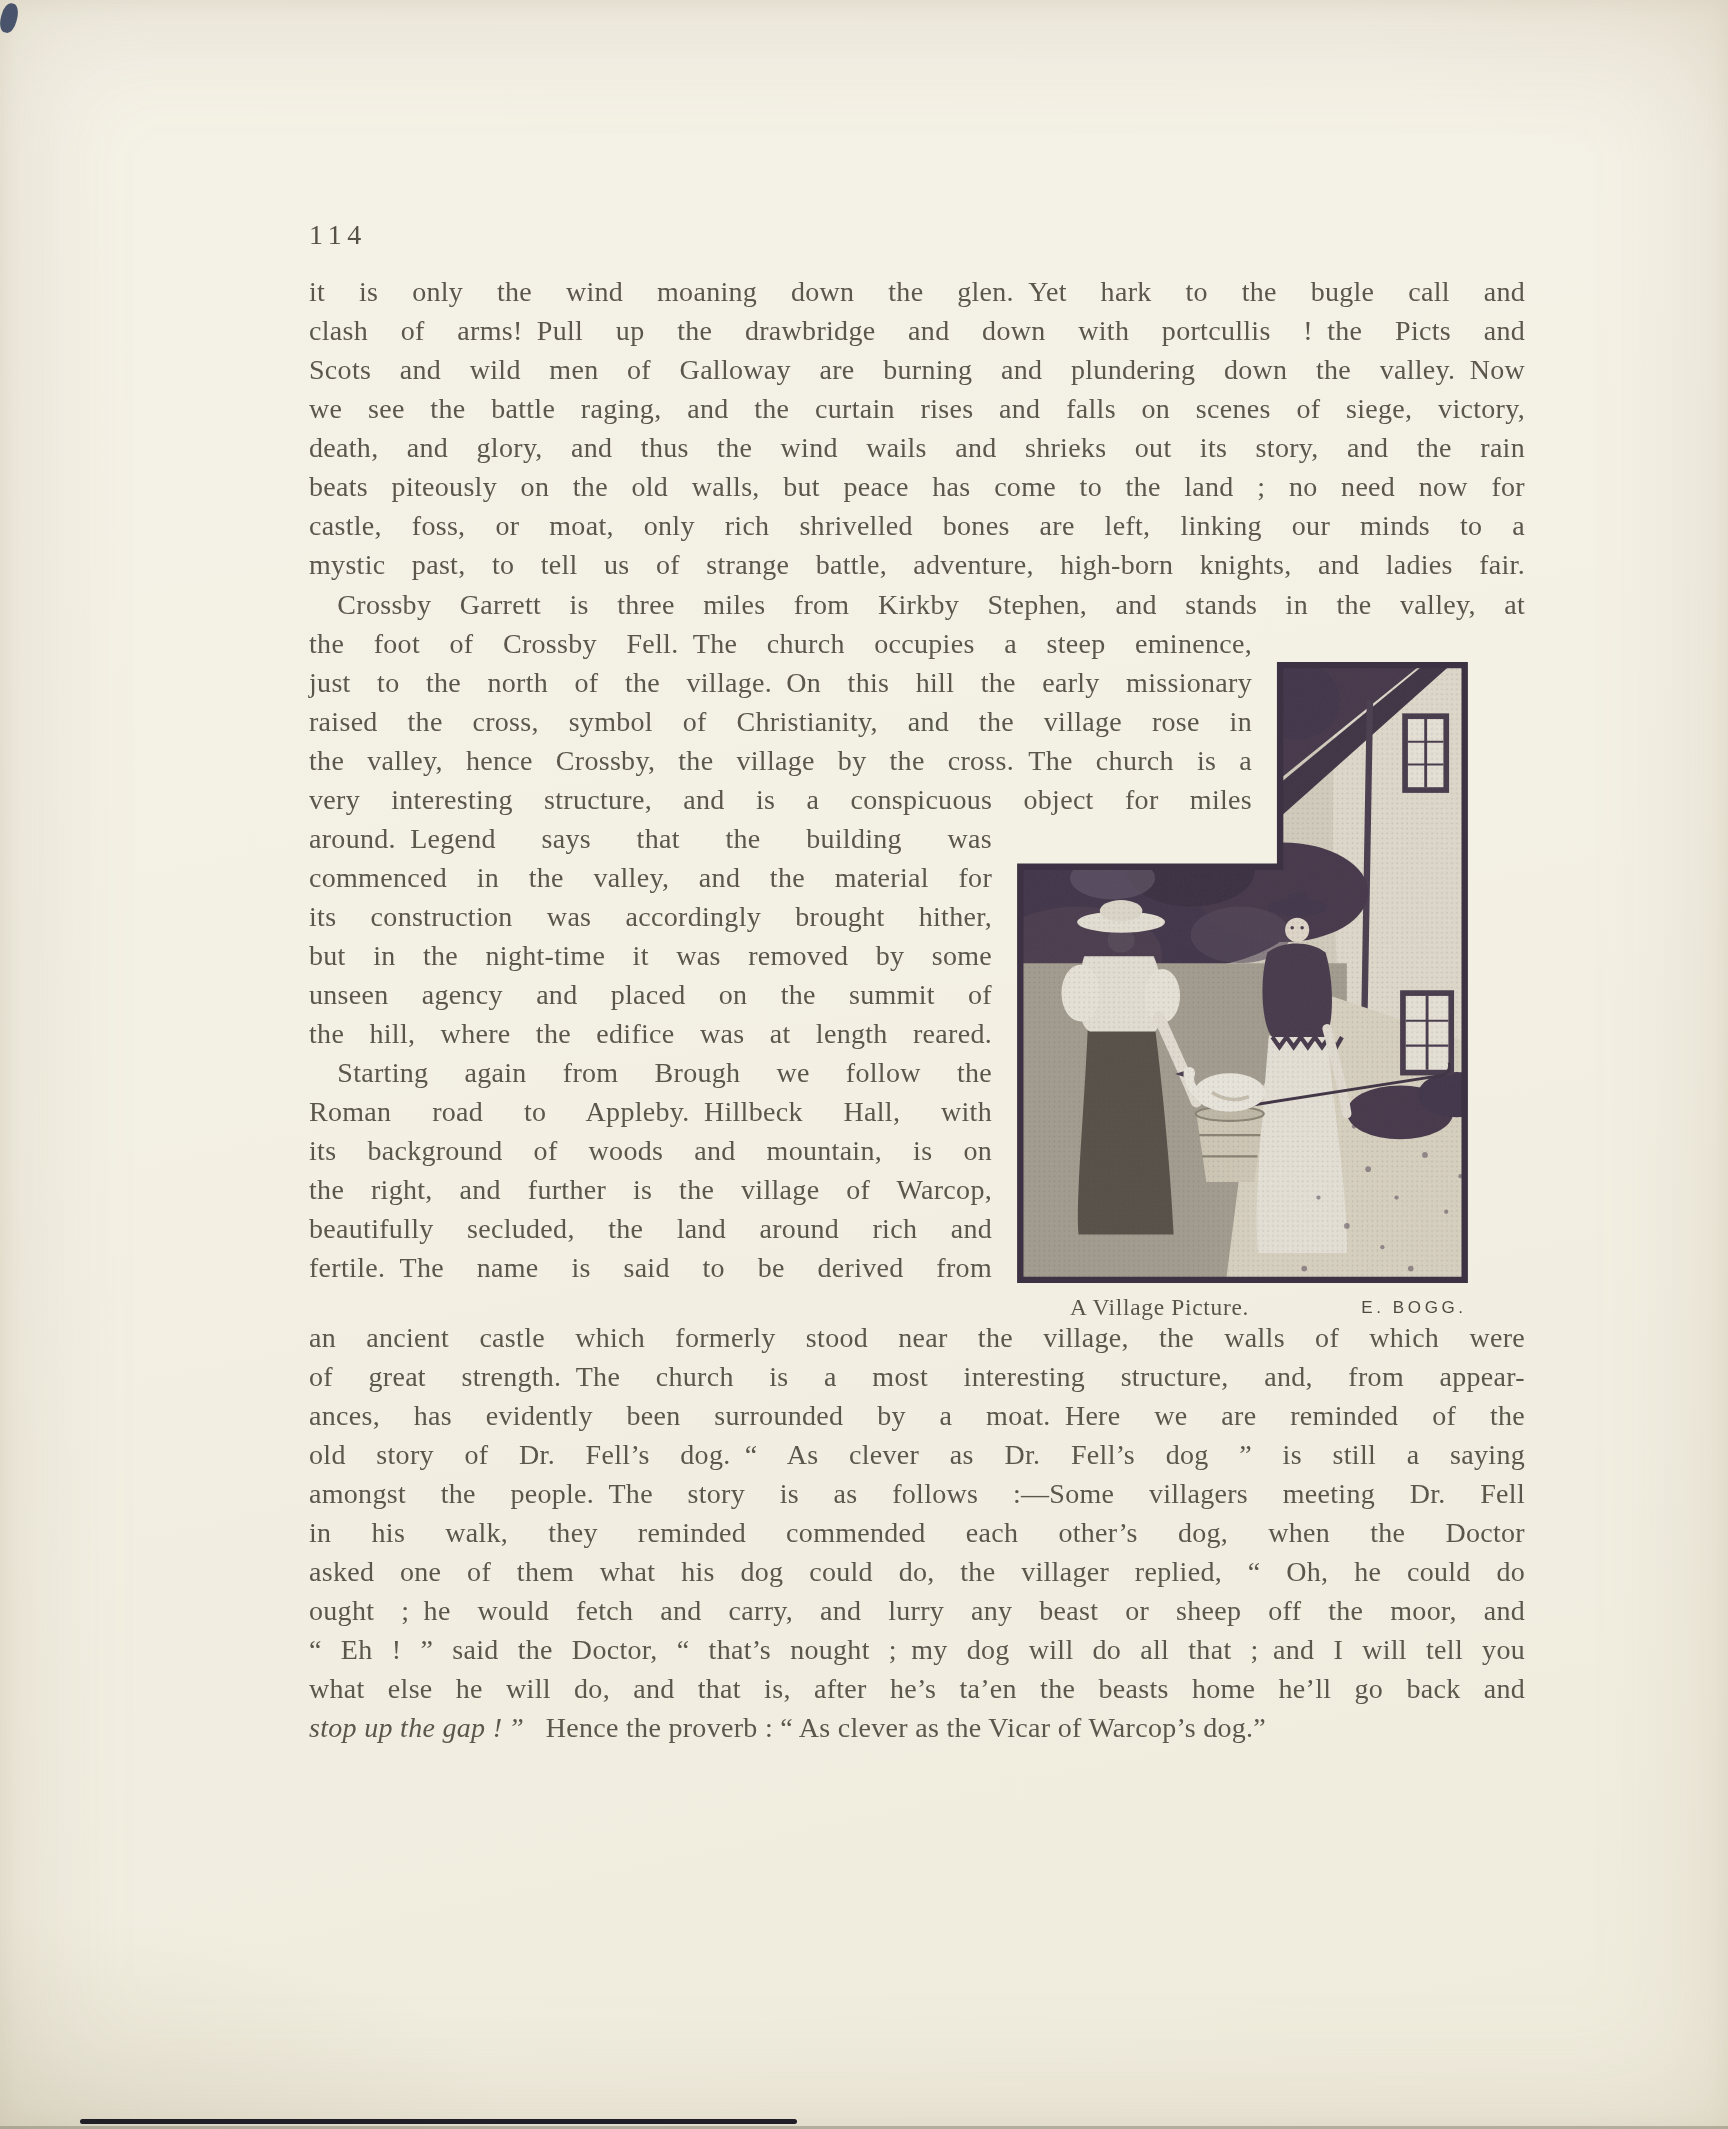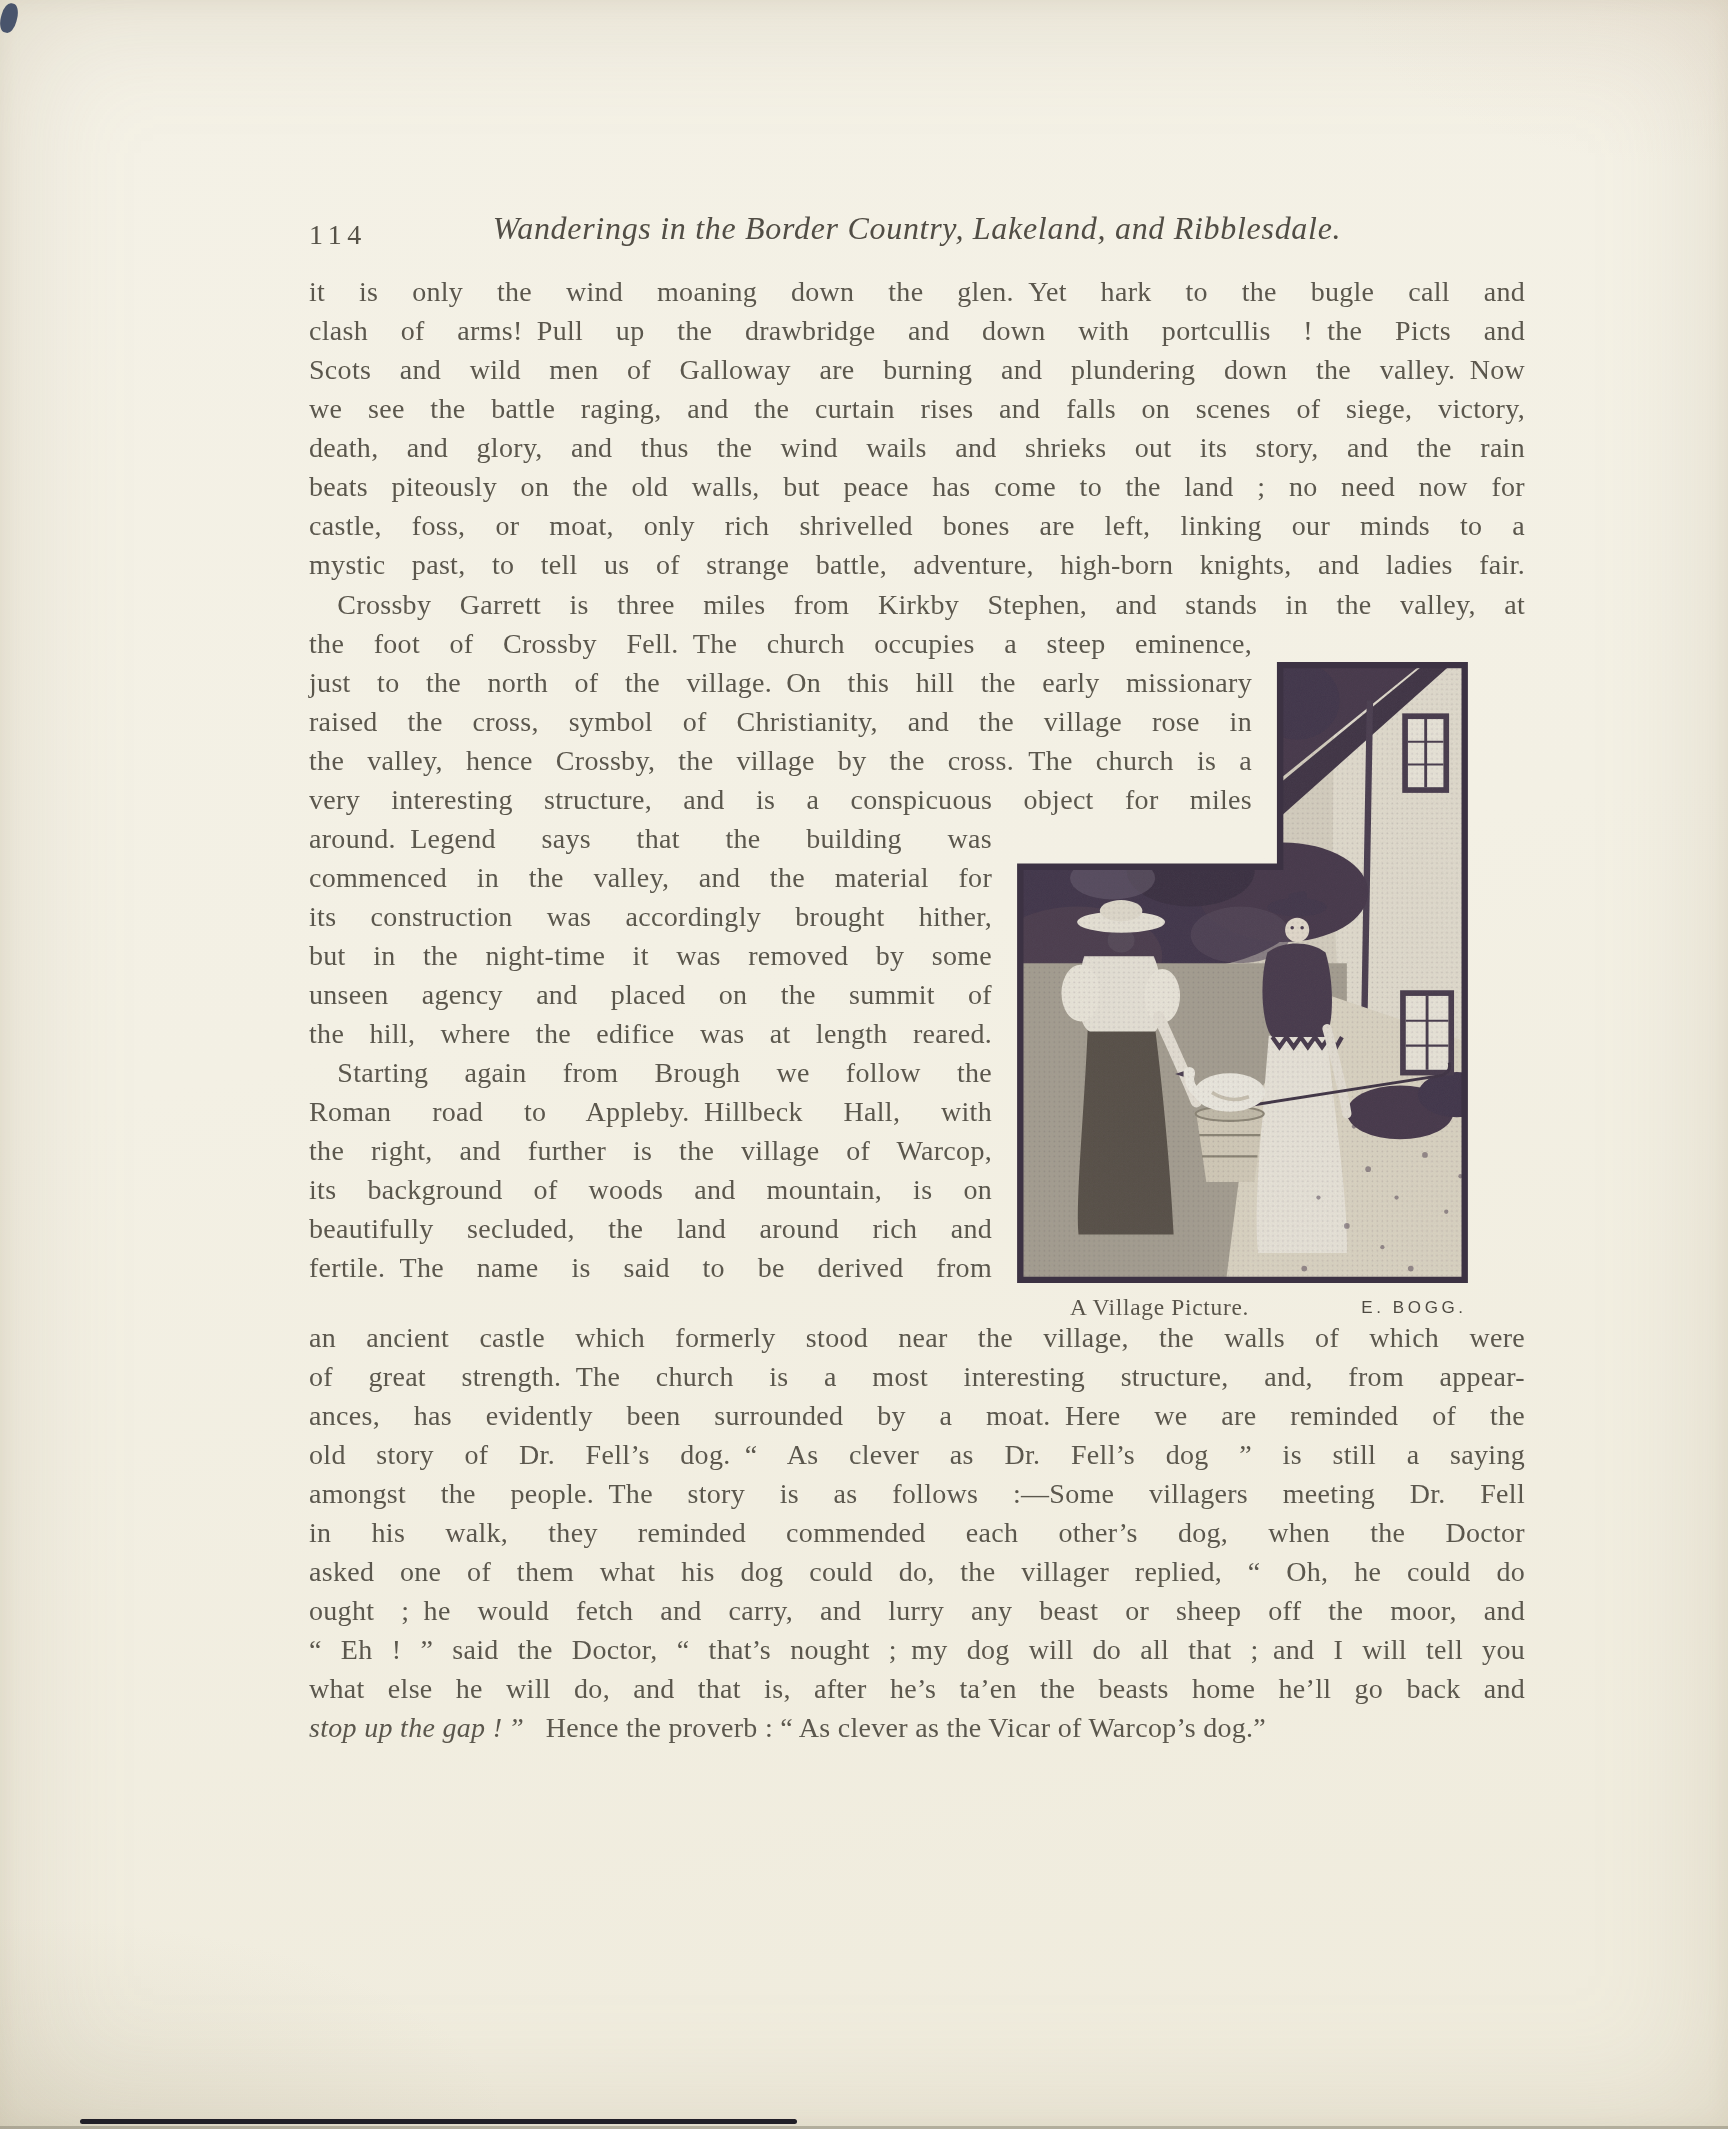--- a/index.html
+++ b/index.html
@@ -45,21 +45,20 @@
   .edge-faint{position:absolute;left:0;top:2126px;width:1729px;height:3.6px;background:#8d8878;opacity:.55;}
 </style>
 </head>
 <body>
 
 <div class="page">
   <div class="vignette"></div>
 
   <div class="runhead">
     <span class="pagenum">114</span>
-    <div class="runtitle">Wanderings in the Border Country, Lakeland, and Ribblesdale.</div>
   </div>
 
   <div class="tb p1">
       <div class="tline">it is only the wind moaning down the glen. Yet hark to the bugle call and</div>
       <div class="tline">clash of arms! Pull up the drawbridge and down with portcullis ! the Picts and</div>
       <div class="tline">Scots and wild men of Galloway are burning and plundering down the valley. Now</div>
       <div class="tline">we see the battle raging, and the curtain rises and falls on scenes of siege, victory,</div>
       <div class="tline">death, and glory, and thus the wind wails and shrieks out its story, and the rain</div>
       <div class="tline">beats piteously on the old walls, but peace has come to the land ; no need now for</div>
       <div class="tline">castle, foss, or moat, only rich shrivelled bones are left, linking our minds to a</div>
@@ -79,22 +78,22 @@
       <div class="tline">around. Legend says that the building was</div>
       <div class="tline">commenced in the valley, and the material for</div>
       <div class="tline">its construction was accordingly brought hither,</div>
       <div class="tline">but in the night-time it was removed by some</div>
       <div class="tline">unseen agency and placed on the summit of</div>
       <div class="tline">the hill, where the edifice was at length reared.</div>
     </div>
   <div class="tb p3narrow">
       <div class="tline"> Starting again from Brough we follow the</div>
       <div class="tline">Roman road to Appleby. Hillbeck Hall, with</div>
+      <div class="tline">its background of woods and mountain, is on</div>
       <div class="tline">the right, and further is the village of Warcop,</div>
-      <div class="tline">its background of woods and mountain, is on</div>
       <div class="tline">beautifully secluded, the land around rich and</div>
       <div class="tline">fertile. The name is said to be derived from</div>
     </div>
   <div class="tb bottom">
       <div class="tline">an ancient castle which formerly stood near the village, the walls of which were</div>
       <div class="tline">of great strength. The church is a most interesting structure, and, from appear-</div>
       <div class="tline">ances, has evidently been surrounded by a moat. Here we are reminded of the</div>
       <div class="tline">old story of Dr. Fell’s dog. “ As clever as Dr. Fell’s dog ” is still a saying</div>
       <div class="tline">amongst the people. The story is as follows :—Some villagers meeting Dr. Fell</div>
       <div class="tline">in his walk, they reminded commended each other’s dog, when the Doctor</div>

